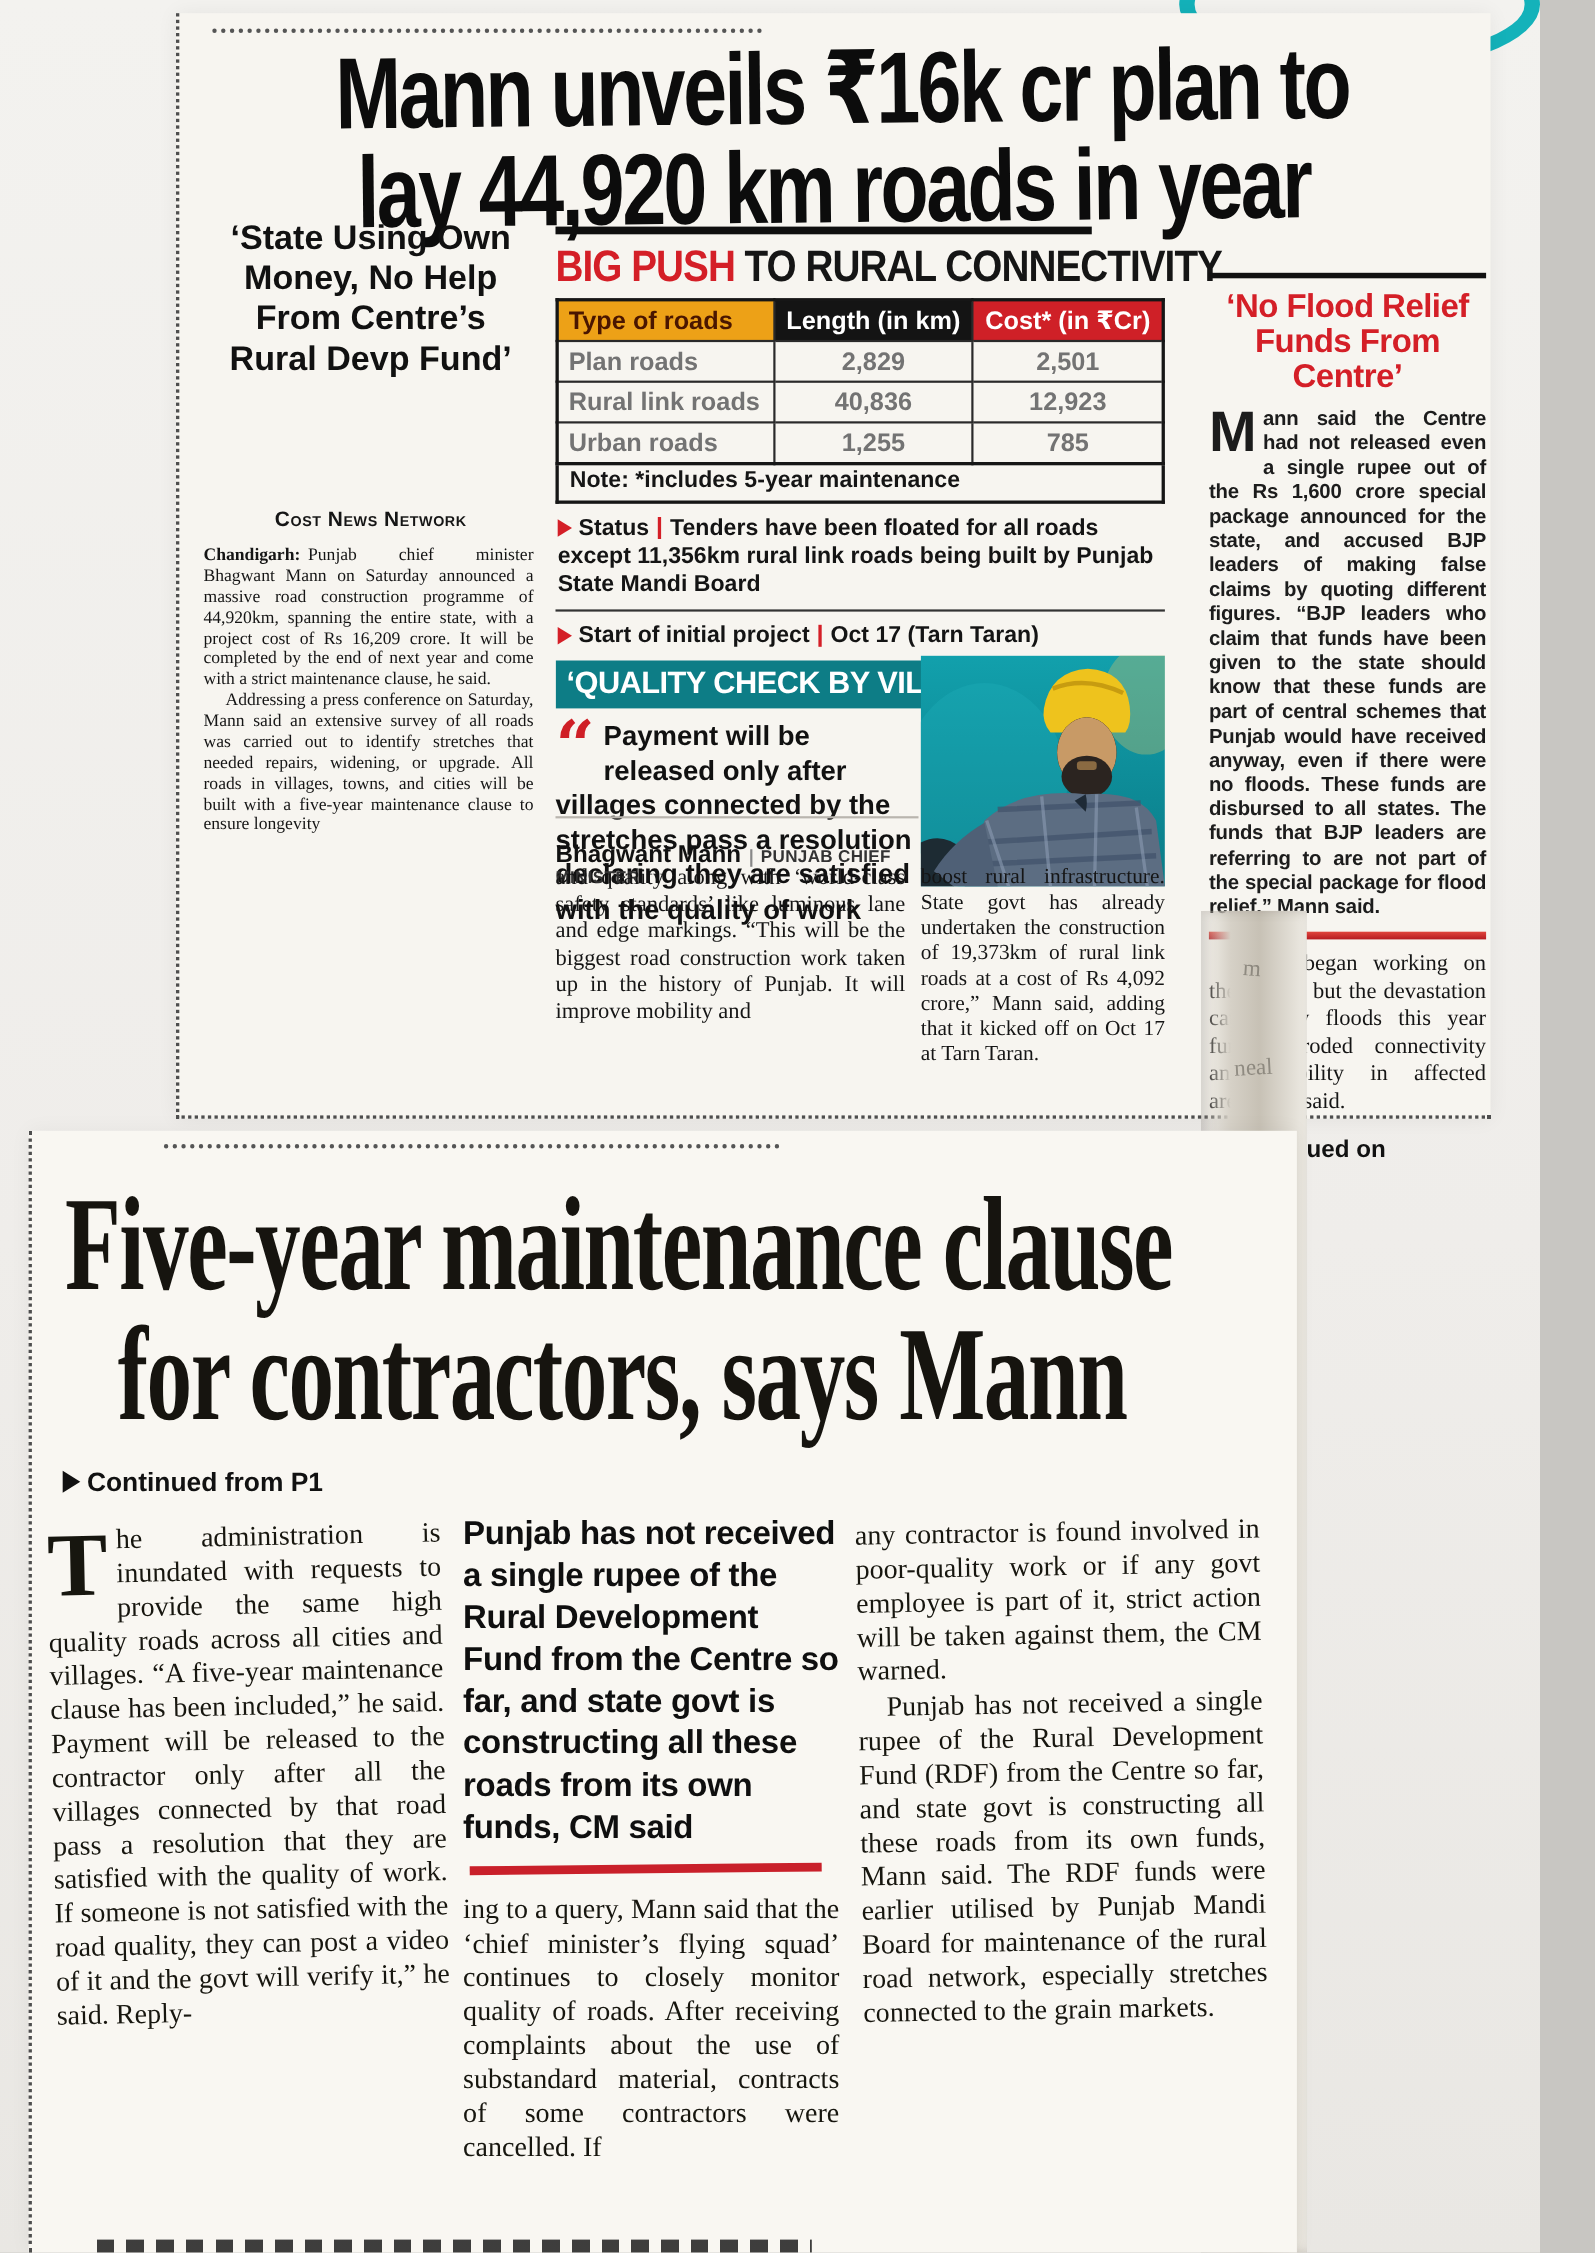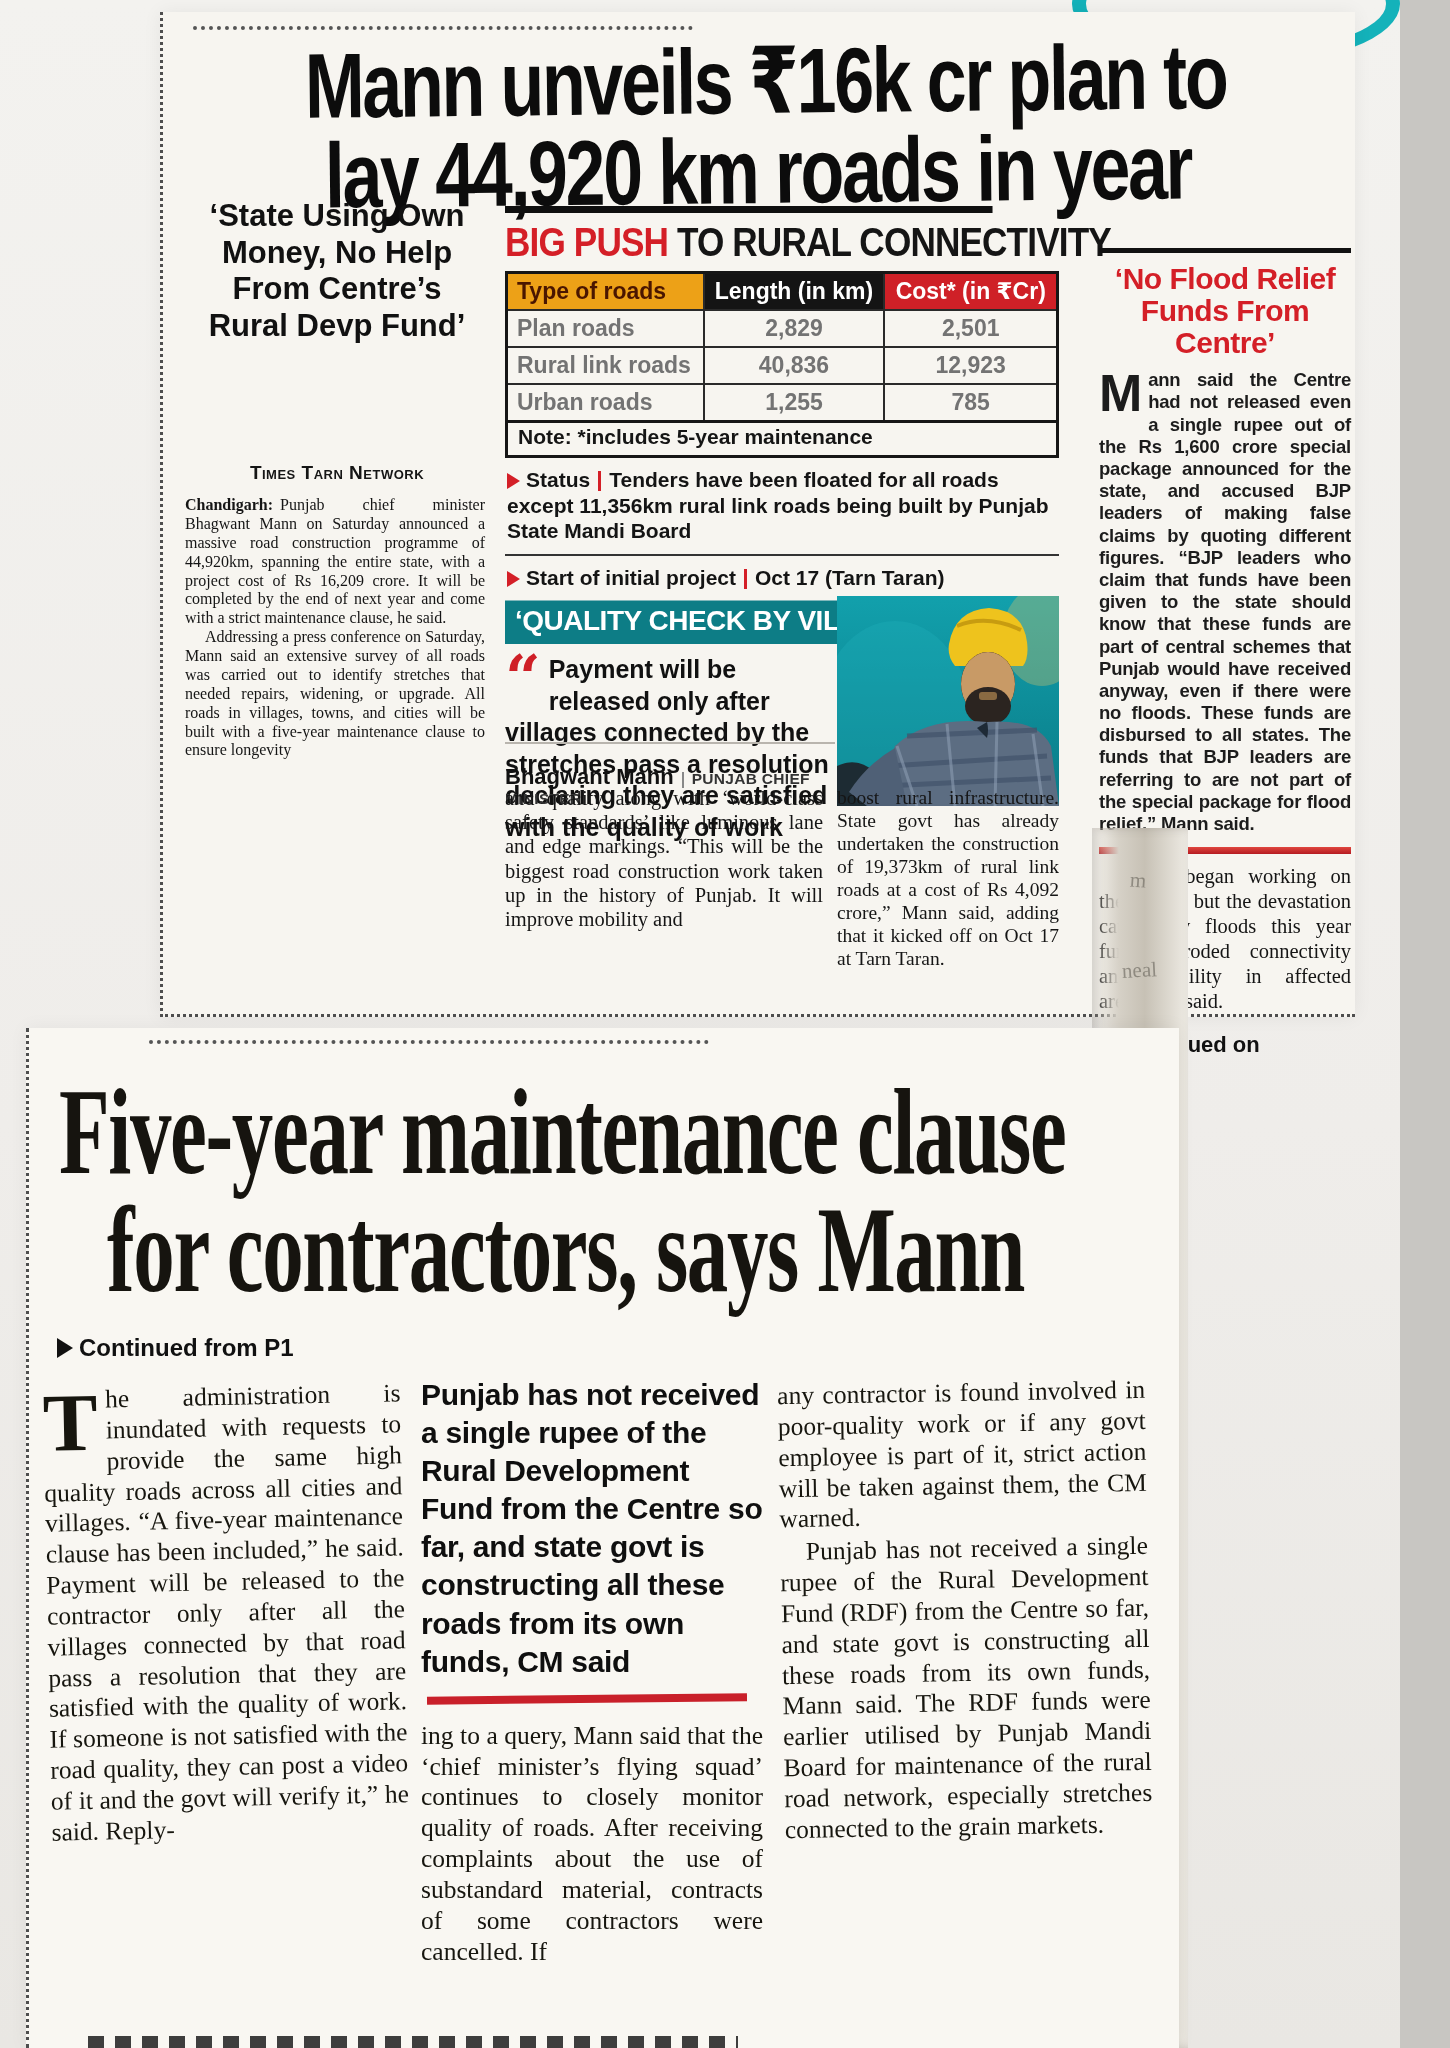--- a/index.html
+++ b/index.html
@@ -107,21 +107,21 @@
 
   <section class="clip1">
     <div class="dotted-top"></div>
 
     <h1 class="h1">
       <span>Mann unveils ₹16k cr plan to</span>
       <span>lay 44,920 km roads in year</span>
     </h1>
 
     <div class="subhead">‘State Using Own Money, No Help From Centre’s Rural Devp Fund’</div>
-    <div class="tnn">Times Tarn Network</div>
+    <div class="tnn">Cost News Network</div>
 
     <div class="a1col a1col1">
       <p><span class="dateline">Chandigarh:</span><span>Punjab chief minister Bhagwant Mann on Saturday announced a massive road construction programme of 44,920km, spanning the entire state, with a project cost of Rs 16,209 crore. It will be completed by the end of next year and come with a strict maintenance clause, he said.</span></p>
       <p class="indent">Addressing a press conference on Saturday, Mann said an extensive survey of all roads was carried out to identify stretches that needed repairs, widening, or upgrade. All roads in villages, towns, and cities will be built with a five-year maintenance clause to ensure longevity</p>
     </div>
 
     <div class="infographic">
       <div class="ig-title">
         <span class="red">BIG PUSH</span><span>TO RURAL CONNECTIVITY</span>
       </div>

